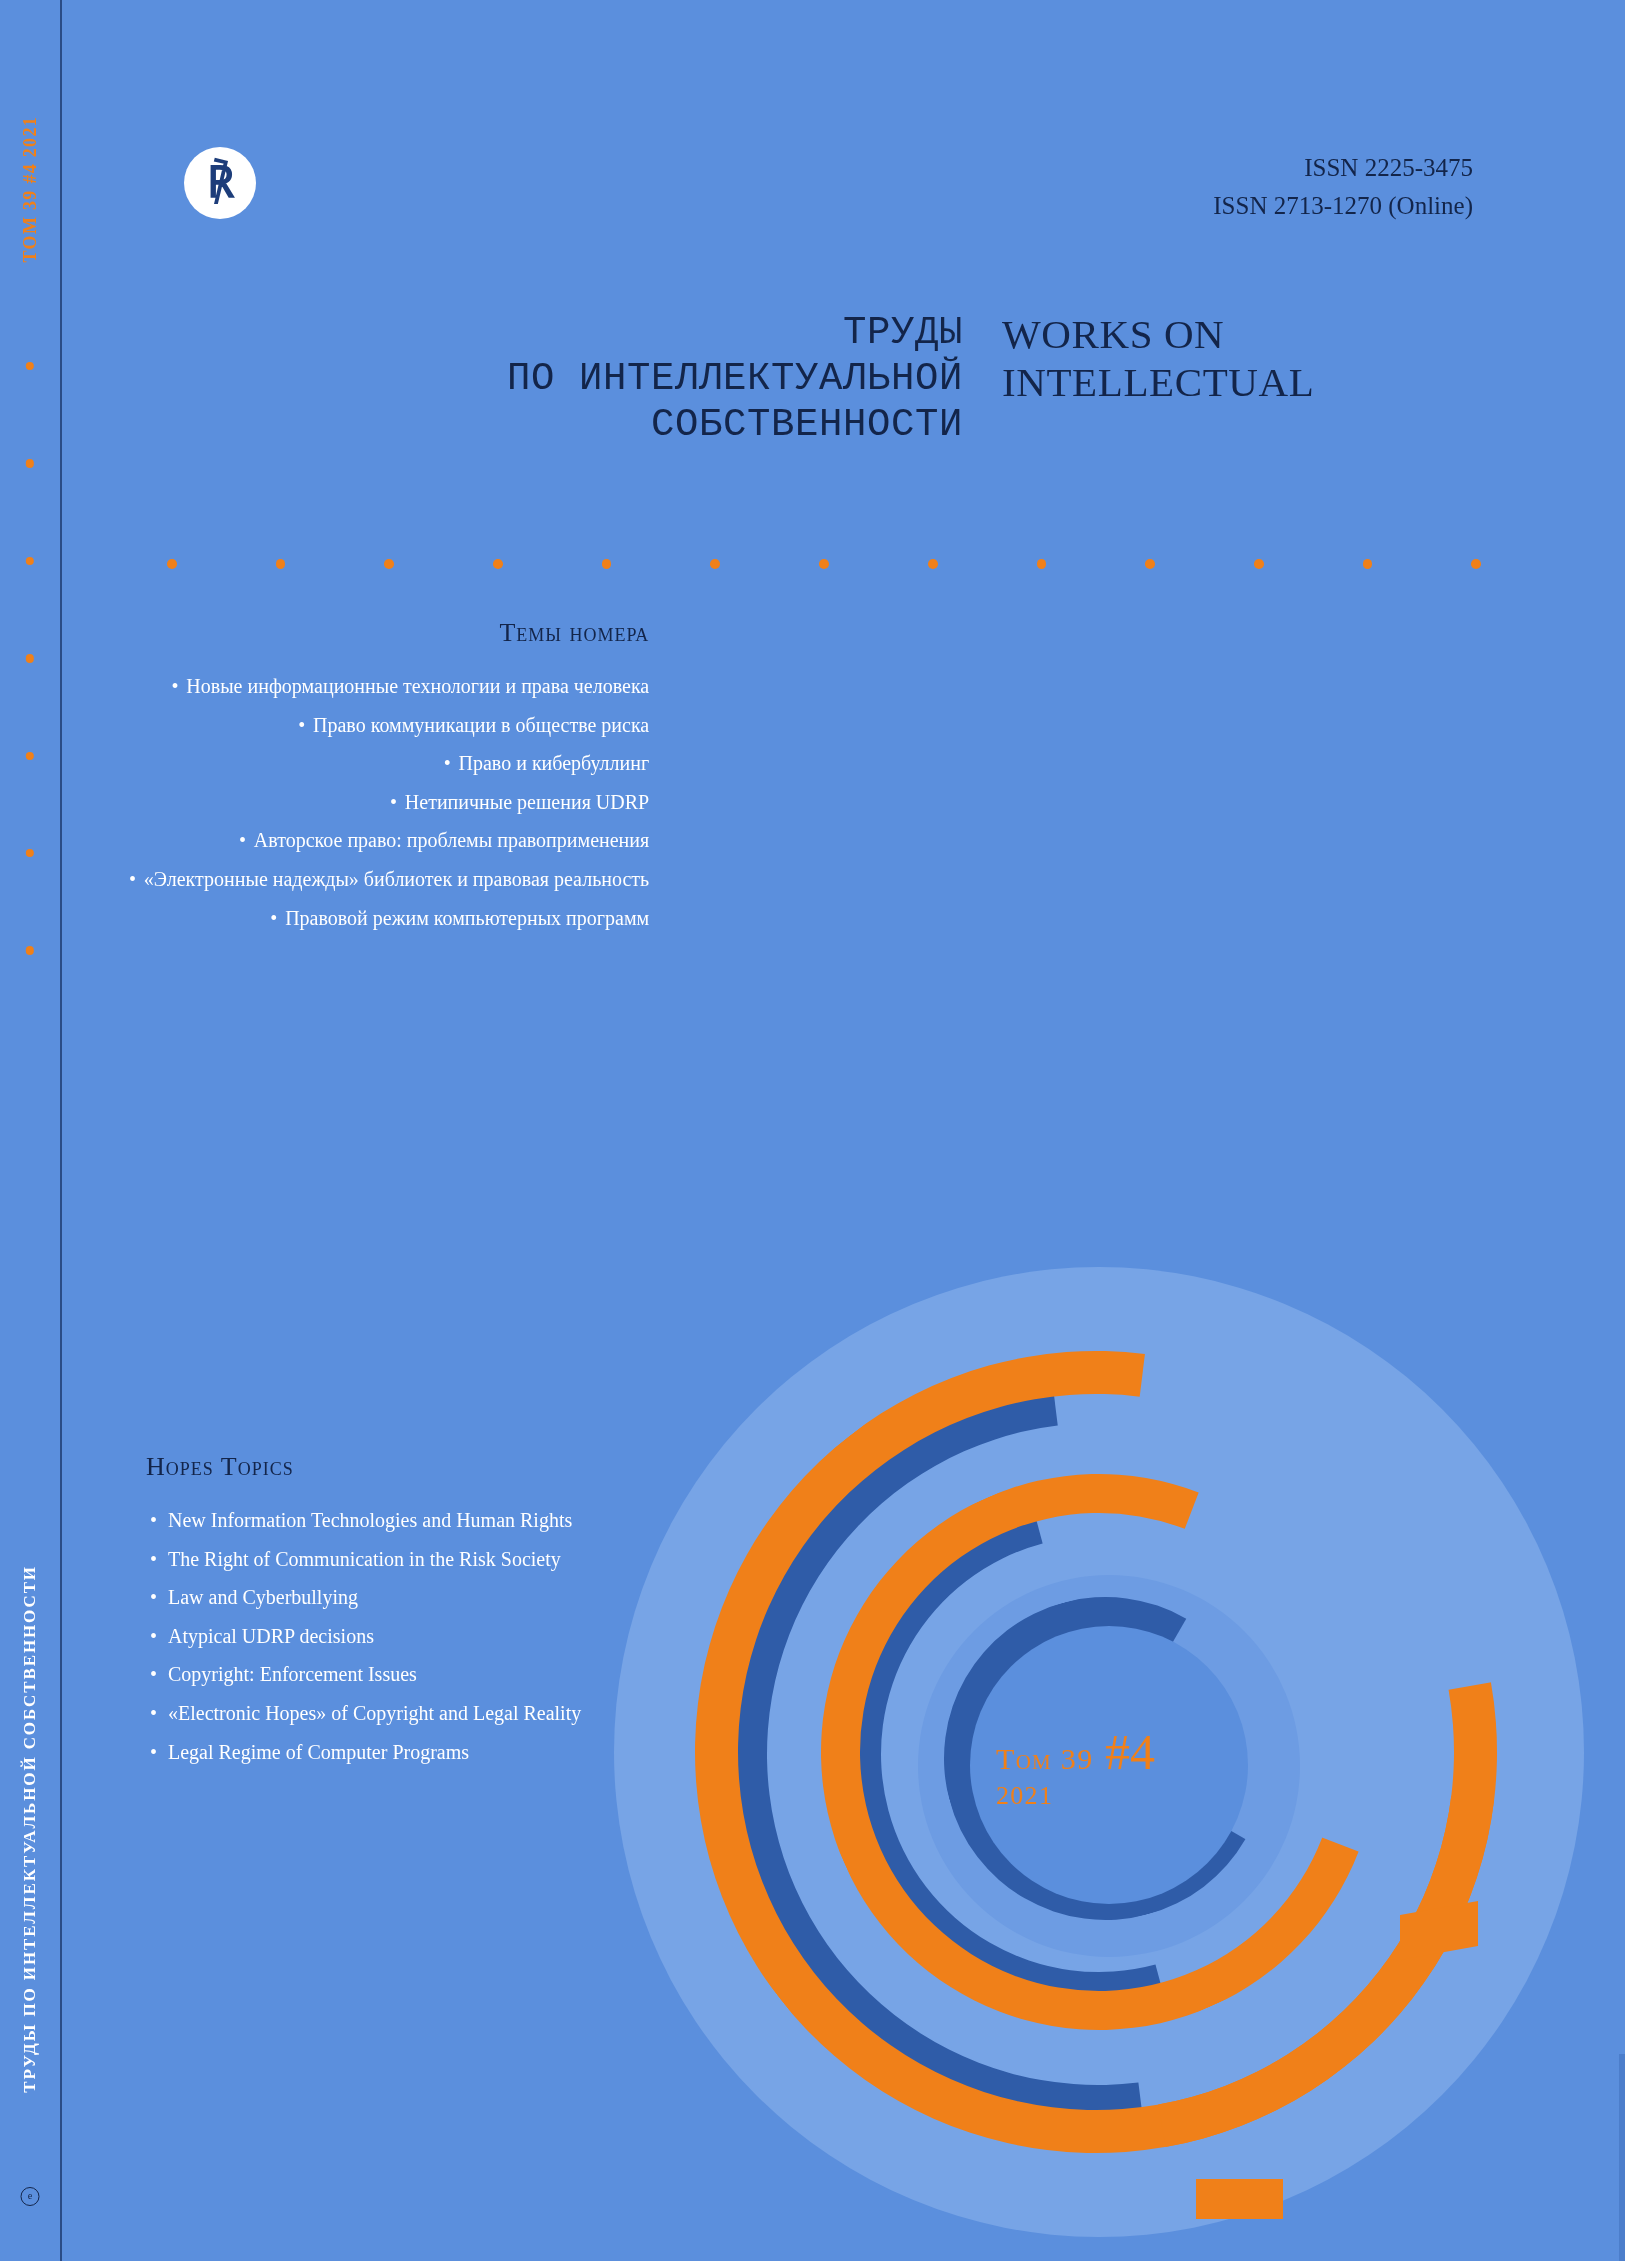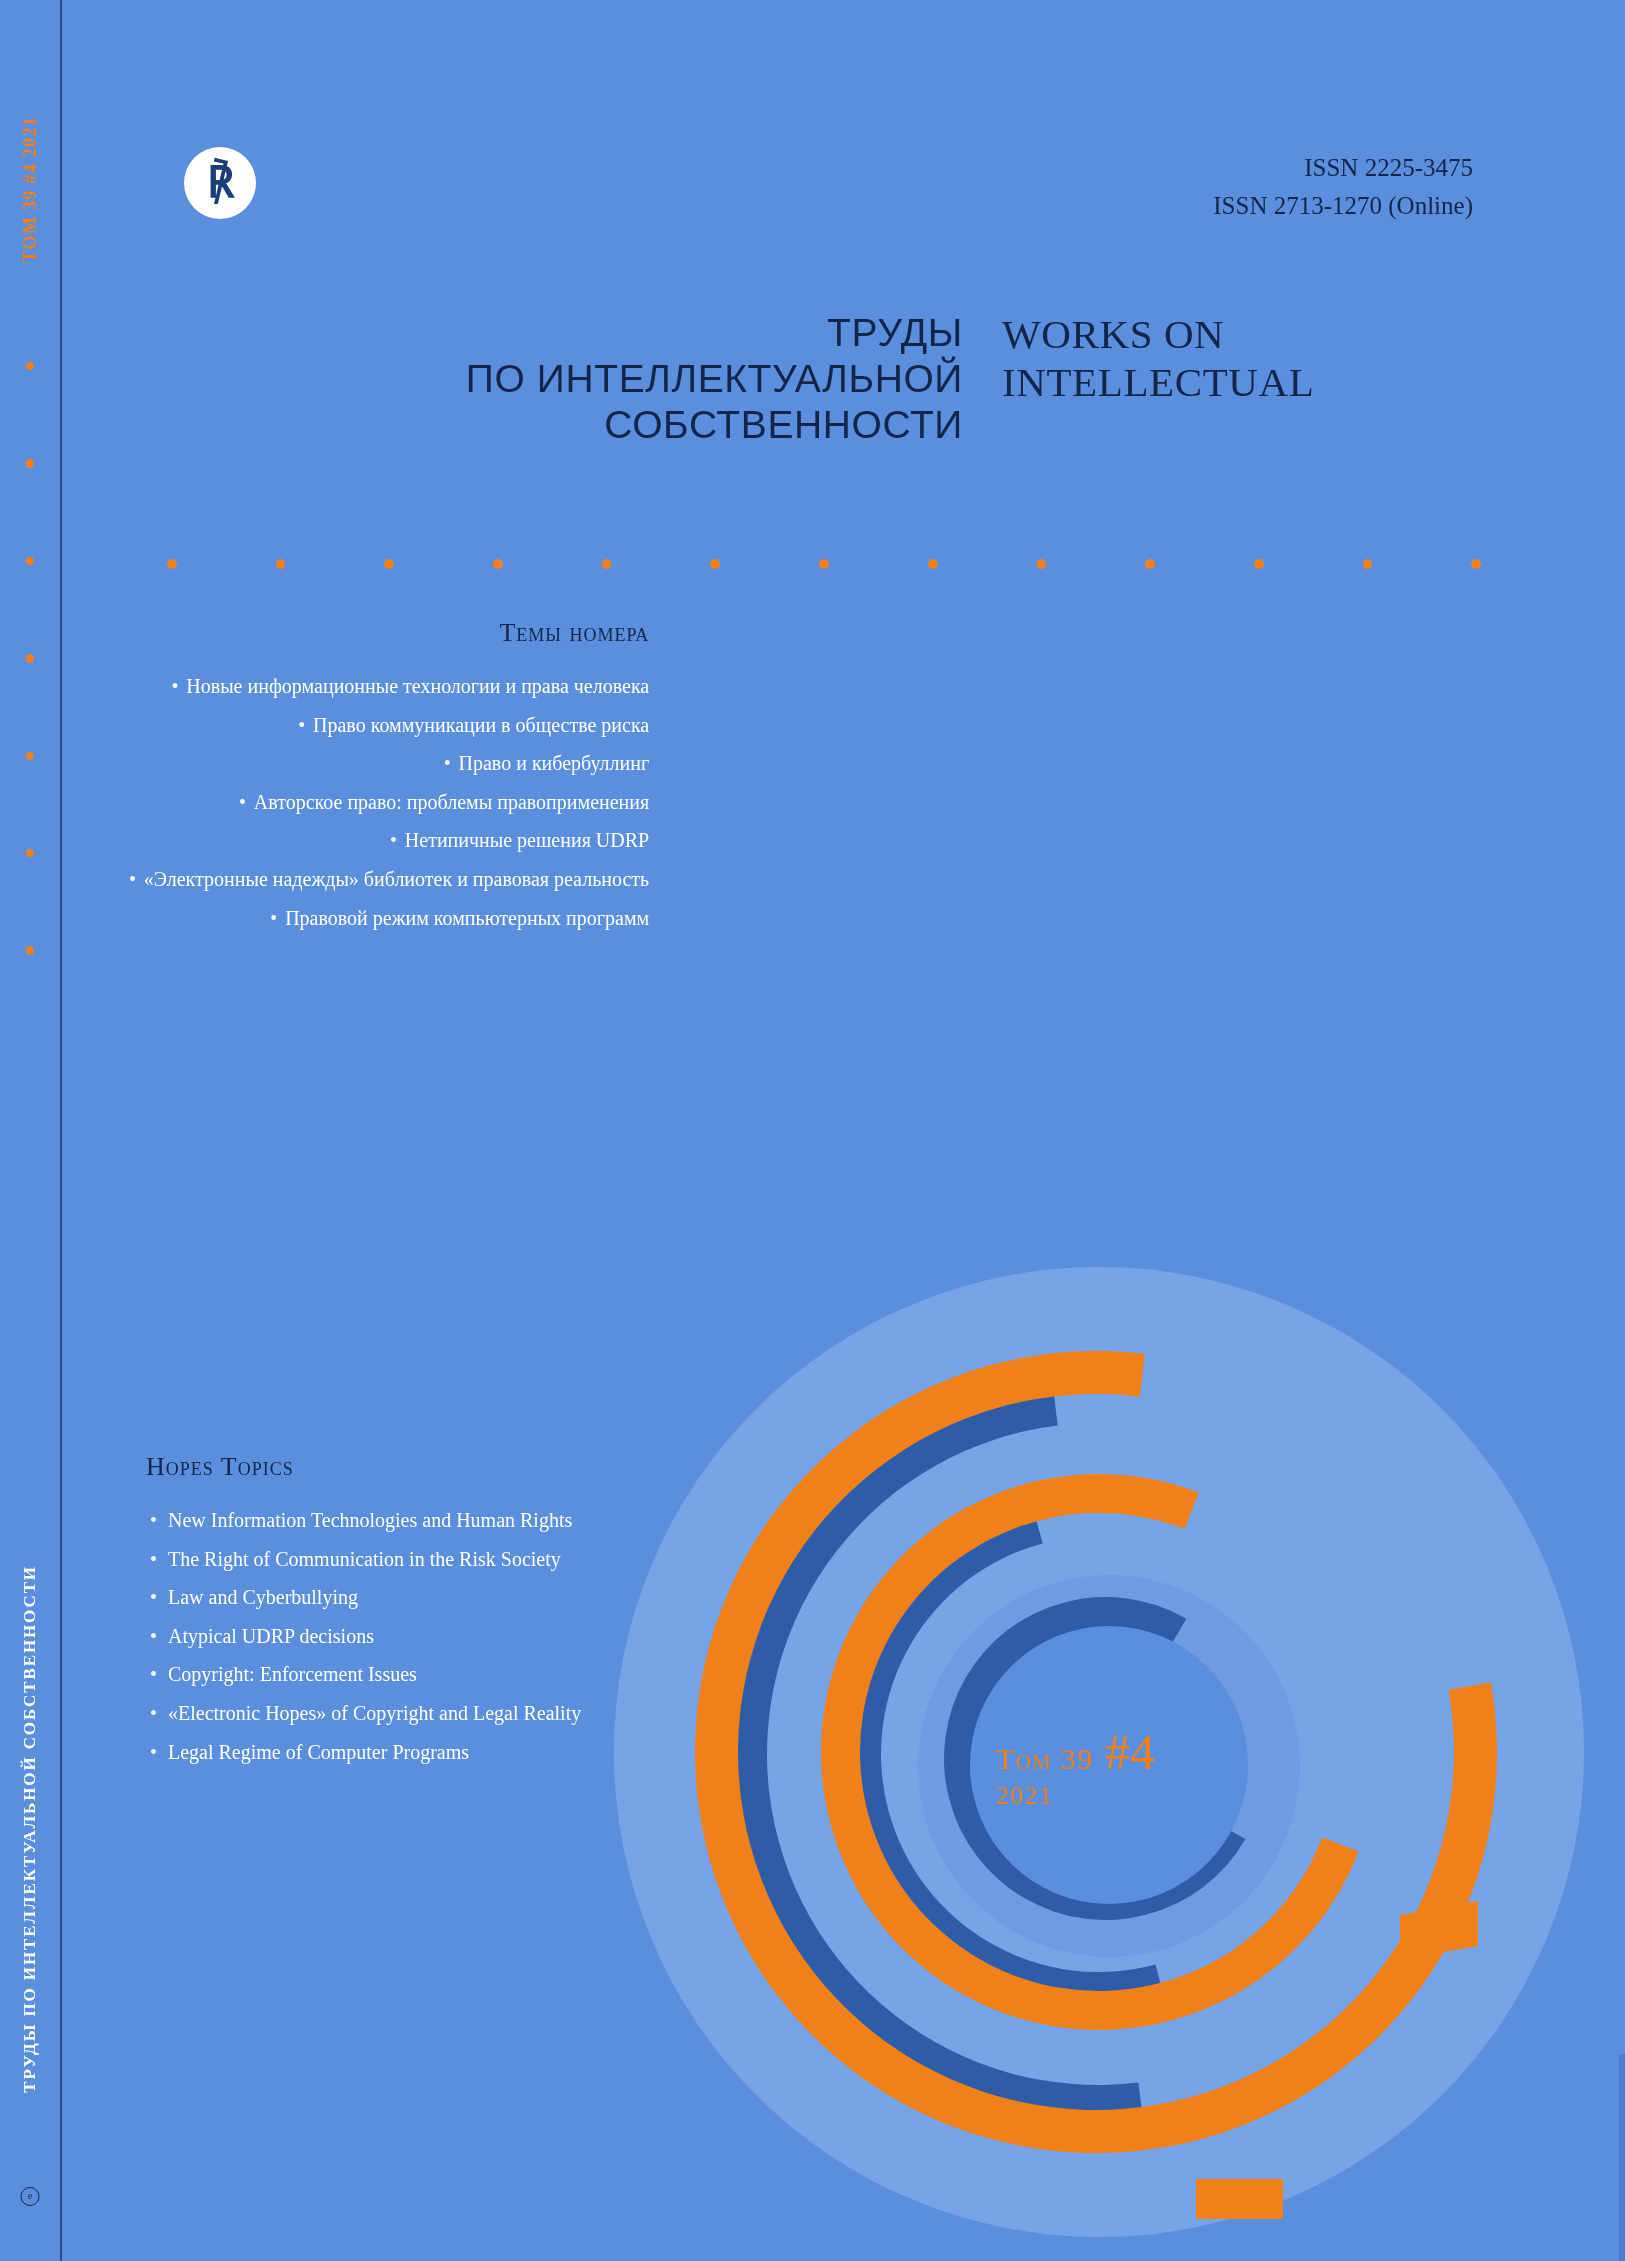--- a/index.html
+++ b/index.html
@@ -128,21 +128,21 @@
     display: flex;
     align-items: flex-start;
   }
   .title-ru {
     flex: 0 0 834px;
     text-align: right;
     color: #13254a;
     font-size: 39px;
     line-height: 1.18;
     letter-spacing: 0.6px;
-    font-family: Liberation Sans, sans-serif;
+    font-family: Liberation Mono, monospace;
     padding-right: 22px;
   }
   .title-en {
     flex: 1;
     text-align: left;
     color: #13254a;
     font-size: 41px;
     line-height: 1.18;
     letter-spacing: 0.6px;
     font-family: "Liberation Serif", serif;
@@ -407,22 +407,22 @@
     <i></i>
   </div>
 
   <div class="topics">
     <div class="topics-ru">
       <div class="topics-heading">Темы номера</div>
       <ul>
         <li><span class="b">•</span><span>Новые информационные технологии и права человека</span></li>
         <li><span class="b">•</span><span>Право коммуникации в обществе риска</span></li>
         <li><span class="b">•</span><span>Право и кибербуллинг</span></li>
+        <li><span class="b">•</span><span>Нетипичные решения UDRP</span></li>
         <li><span class="b">•</span><span>Авторское право: проблемы правоприменения</span></li>
-        <li><span class="b">•</span><span>Нетипичные решения UDRP</span></li>
         <li><span class="b">•</span><span>«Электронные надежды» библиотек и правовая реальность</span></li>
         <li><span class="b">•</span><span>Правовой режим компьютерных программ</span></li>
       </ul>
     </div>
     <div class="topics-en">
       <div class="topics-heading">Hopes Topics</div>
       <ul>
         <li>New Information Technologies and Human Rights</li>
         <li>The Right of Communication in the Risk Society</li>
         <li>Law and Cyberbullying</li>

